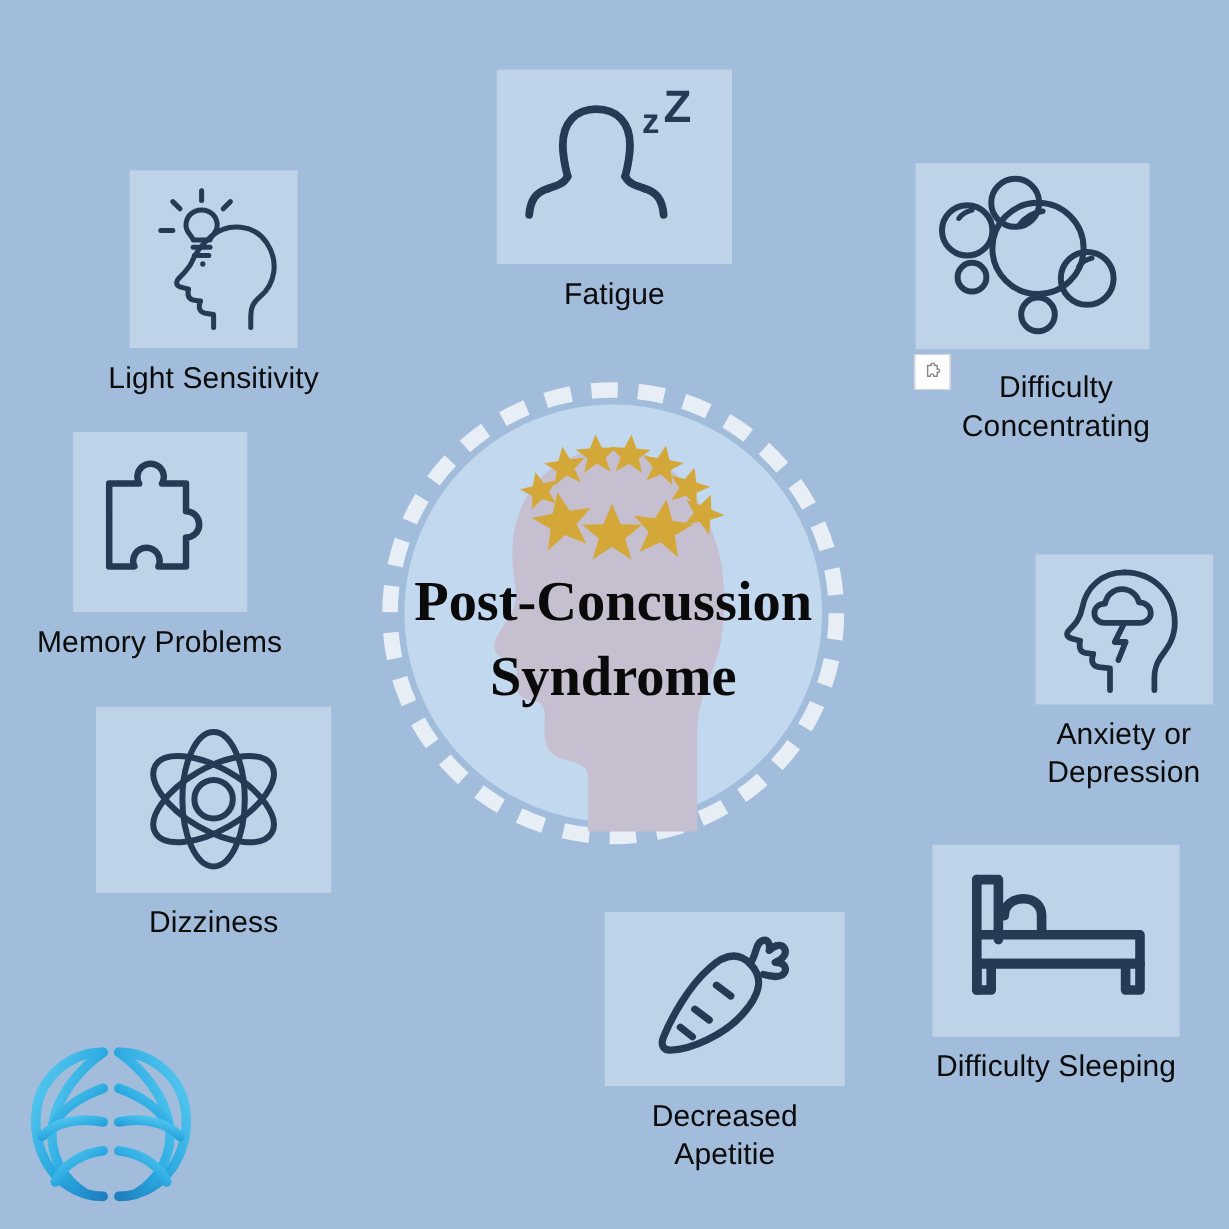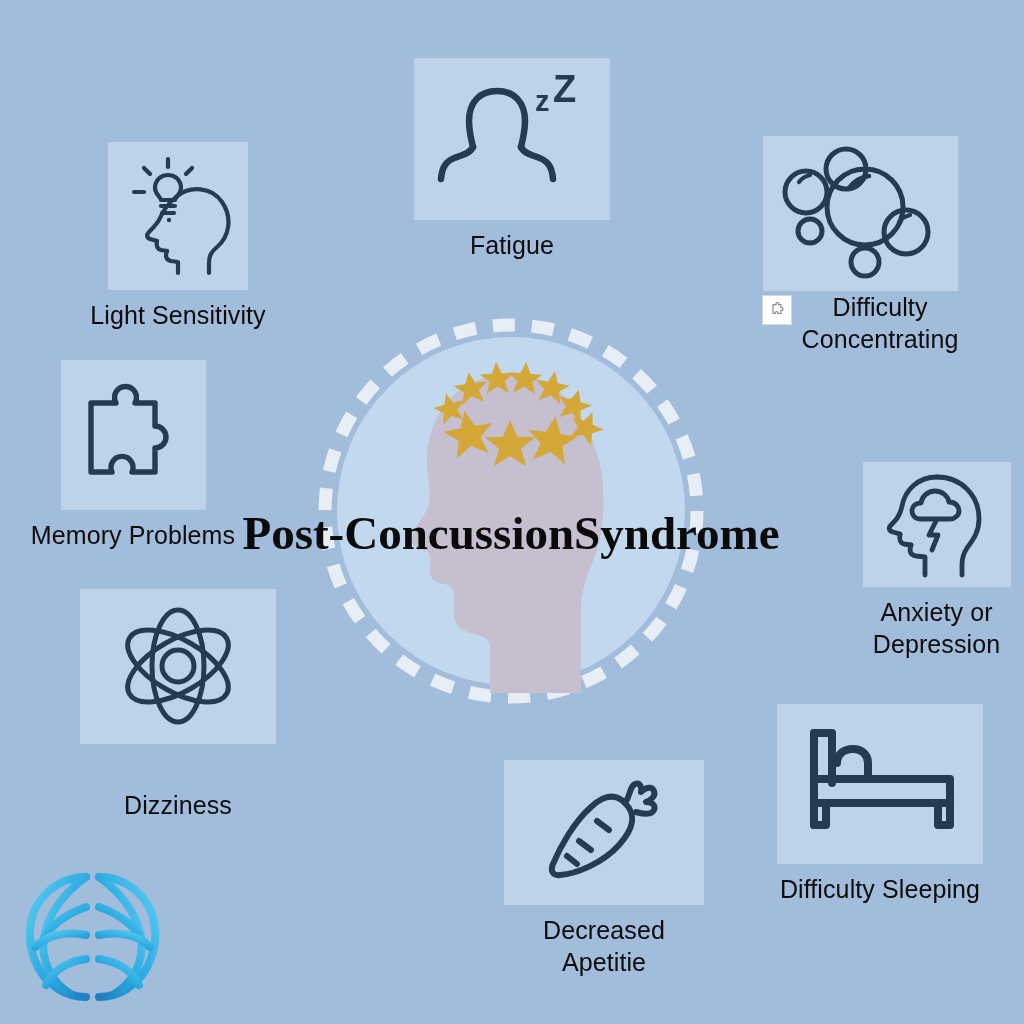--- a/index.html
+++ b/index.html
@@ -86,20 +86,21 @@
     position: absolute;
     inset: 0;
   }
   #center-title {
     position: absolute;
     left: 0;
     top: 0;
     width: 400px;
     height: 400px;
     display: flex;
+    flex-direction: column;
     align-items: center;
     justify-content: center;
     padding-top: 44px;
     box-sizing: border-box;
     pointer-events: none;
   }
   #center-title .line {
     font-family: "Liberation Serif", serif;
     font-weight: bold;
     font-size: 47px;
@@ -248,21 +249,21 @@
         </g>
       </svg>
     </div>
     <div class="label-row">
       <span class="missing-glyph">
         <svg width="17" height="17" viewBox="0 0 17 17">
           <path d="M5 2.6 h3.2 a1.4 1.4 0 1 1 2.4 0 h2.4 v3.1 a1.4 1.4 0 1 1 0 2.5 v3.3 h-3.1
                    a1.4 1.4 0 1 0 -2.6 0 h-2.3 z" fill="none" stroke="#8a8a8a" stroke-width="1.2" stroke-linejoin="round"></path>
         </svg>
       </span>
-      <span class="sym-label" style="margin-top:0;">Difficulty
+      <span class="sym-label" style="margin-top:16px;">Difficulty
 Concentrating</span>
     </div>
   </div>
 
   <div class="symptom" style="left:8px; top:360px; width:250px;">
     <div class="tile" style="width:145px;height:150px;">
       <svg width="120" height="122" viewBox="0 0 120 122">
         <path d="M18 29
                  h25
                  a11 11 0 1 1 19 0
@@ -271,21 +272,21 @@
                  a11 11 0 1 1 0 22
                  v24
                  h-23
                  a11 11 0 1 0 -20 0
                  h-21 z" fill="none" stroke="#243b53" stroke-width="5.4" stroke-linejoin="round"></path>
       </svg>
     </div>
     <div class="sym-label">Memory Problems</div>
   </div>
 
-  <div class="symptom" style="left:62px; top:589px; width:232px;gap:36px;">
+  <div class="symptom" style="left:62px; top:589px; width:232px;">
     <div class="tile" style="width:196px;height:155px;">
       <svg width="160" height="135" viewBox="0 0 160 135">
         <g fill="none" stroke="#243b53" stroke-width="5" stroke-linecap="round">
           <ellipse cx="80" cy="67" rx="26" ry="56" transform="rotate(0 80 67)"></ellipse>
           <ellipse cx="80" cy="67" rx="26" ry="56" transform="rotate(60 80 67)"></ellipse>
           <ellipse cx="80" cy="67" rx="26" ry="56" transform="rotate(120 80 67)"></ellipse>
           <circle cx="80" cy="67" r="16"></circle>
         </g>
       </svg>
     </div>

